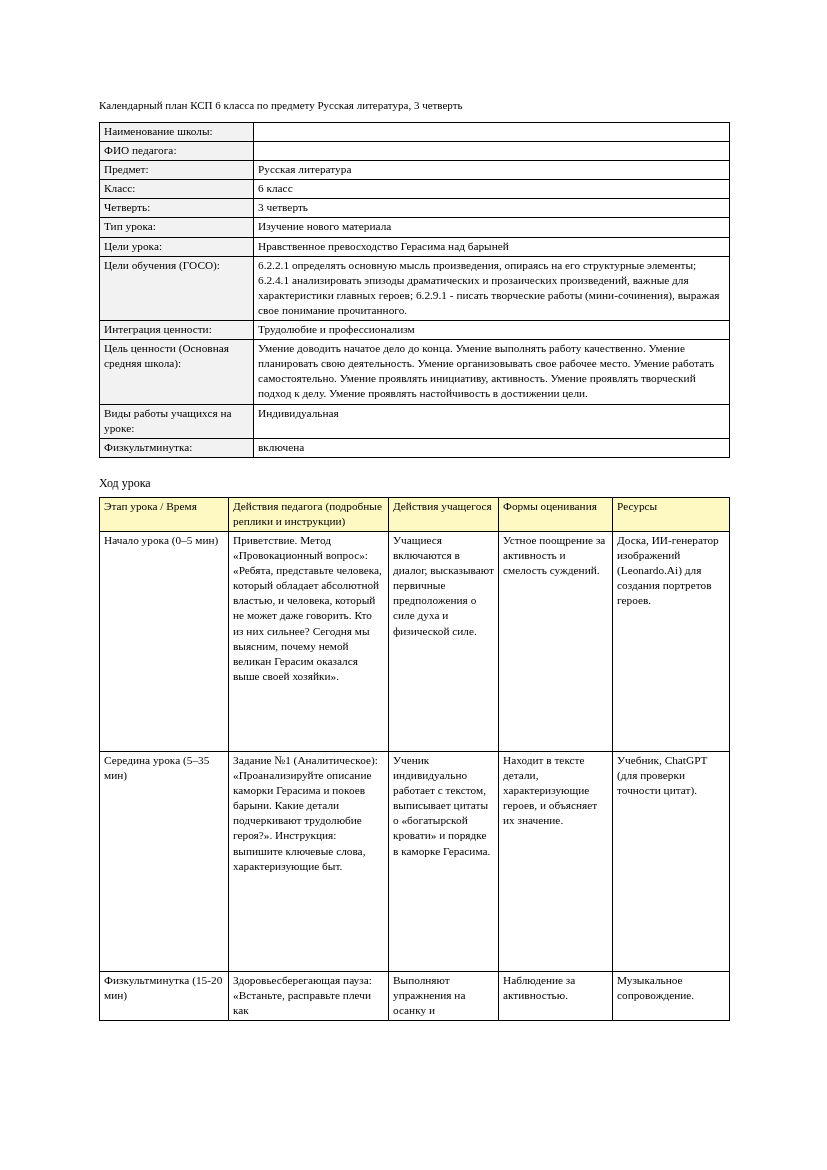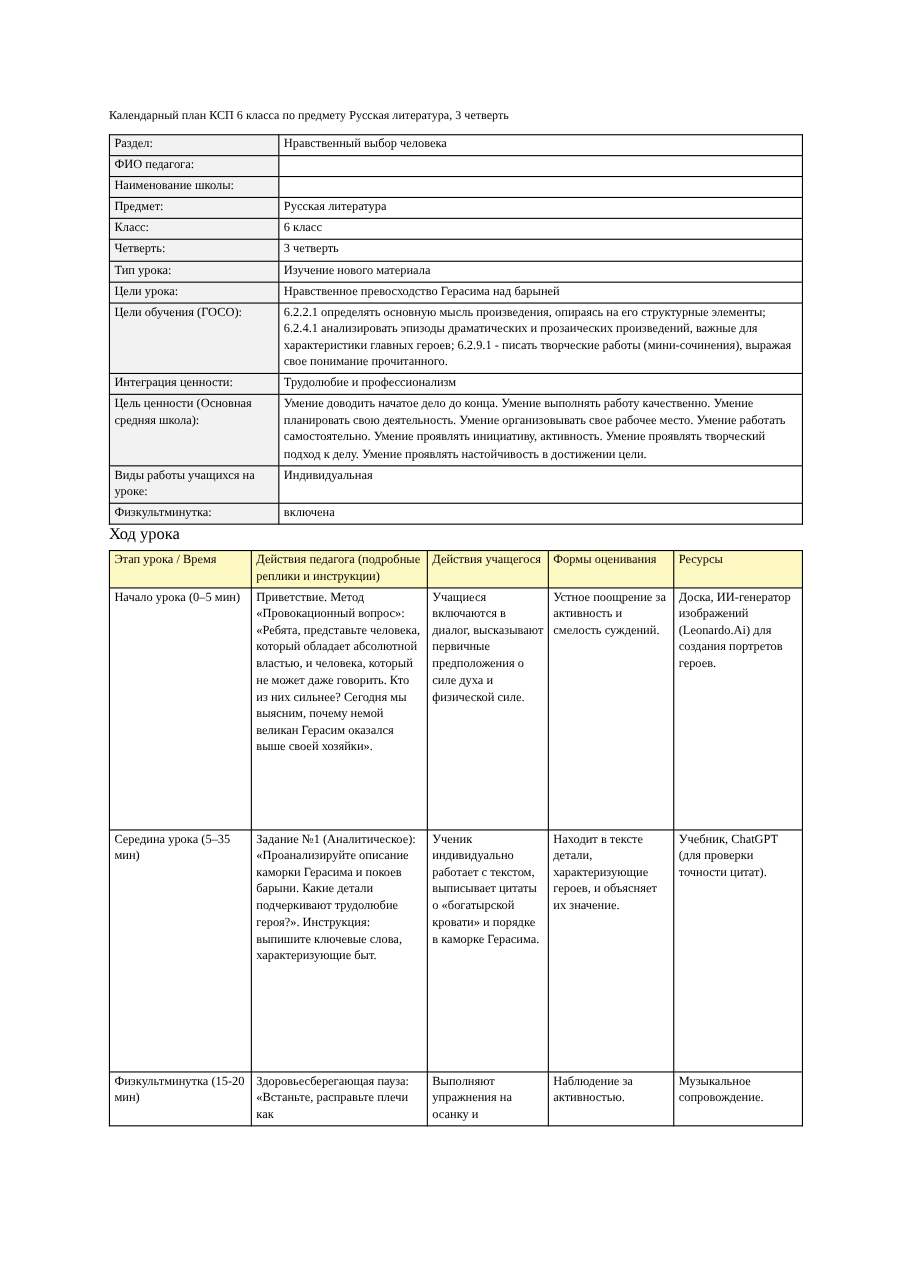--- a/index.html
+++ b/index.html
@@ -25,23 +25,23 @@
     top: 98px;
     width: 630px;
   }
   .doc-title {
     font-size: 11px;
     line-height: 15px;
     margin: 0 0 9px 0;
     white-space: nowrap;
   }
   .section-label {
-    font-size: 15px;
+    font-size: 12px;
     line-height: 15px;
-    margin: 2px 0 6px 0;
+    margin: 18px 0 6px 0;
   }
   table.doc-table {
     border-collapse: collapse;
     table-layout: fixed;
     width: 630px;
     font-size: 11.3px;
     line-height: 15.1px;
   }
   table.doc-table td,
   table.doc-table th {
@@ -90,29 +90,25 @@
 
     <div class="doc-title">Календарный план КСП 6 класса по предмету Русская литература, 3 четверть</div>
 
     <table class="doc-table info-table">
       <colgroup>
         <col class="c-label">
         <col class="c-value">
       </colgroup>
       <tbody>
         <tr>
-          <td class="label-cell">Раздел:</td>
-          <td class="value-cell">Нравственный выбор человека</td>
+          <td class="label-cell">Наименование школы:</td>
+          <td class="value-cell">&nbsp;</td>
         </tr>
         <tr>
           <td class="label-cell">ФИО педагога:</td>
-          <td class="value-cell">&nbsp;</td>
-        </tr>
-        <tr>
-          <td class="label-cell">Наименование школы:</td>
           <td class="value-cell">&nbsp;</td>
         </tr>
         <tr>
           <td class="label-cell">Предмет:</td>
           <td class="value-cell">Русская литература</td>
         </tr>
         <tr>
           <td class="label-cell">Класс:</td>
           <td class="value-cell">6 класс</td>
         </tr>

